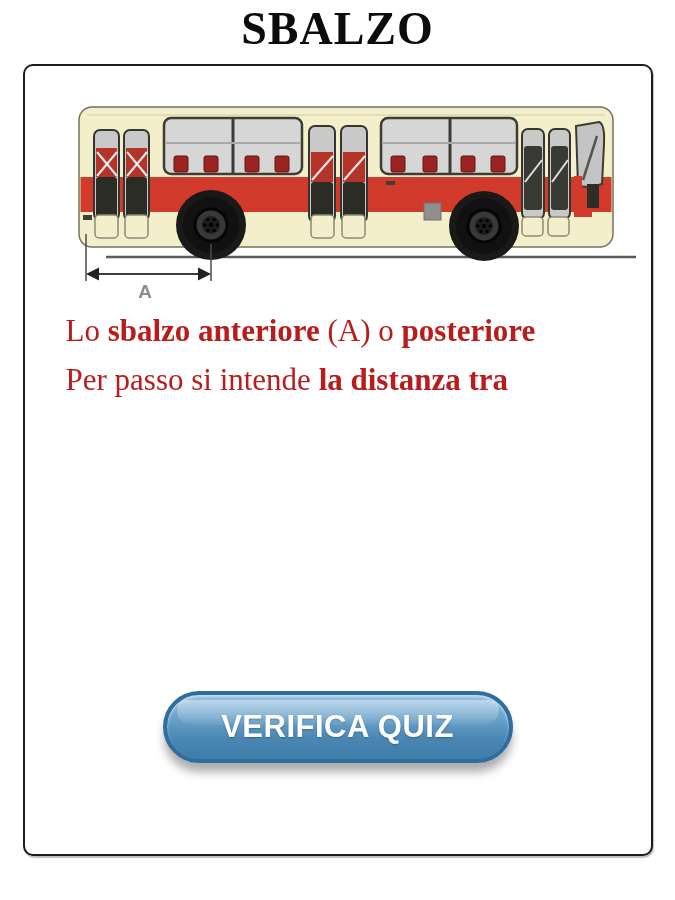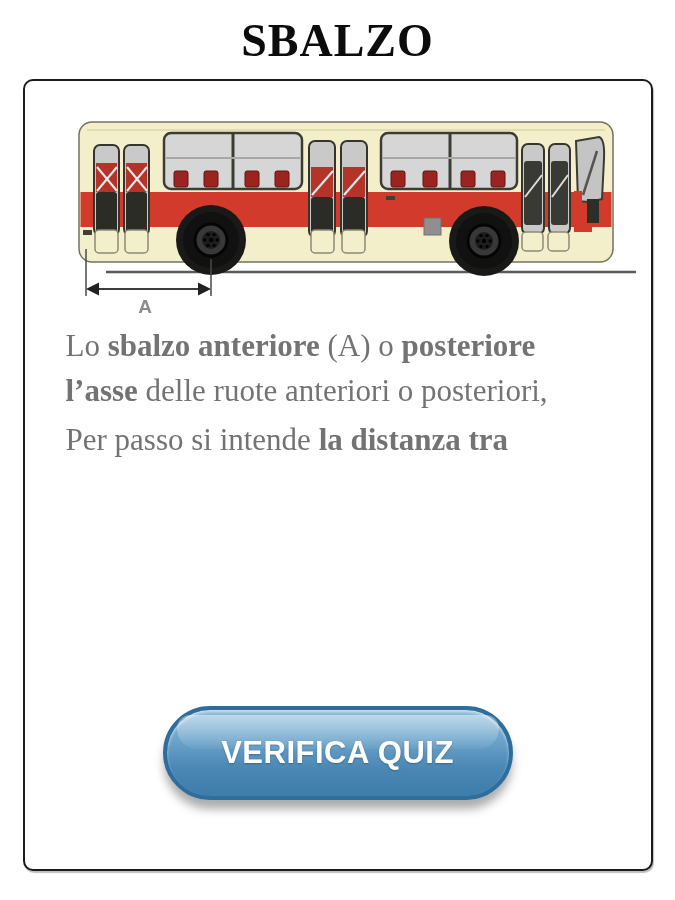--- a/index.html
+++ b/index.html
@@ -10,21 +10,21 @@
     height: 900px;
     font-family: "Liberation Serif", serif;
     overflow: hidden;
   }
   .page {
     width: 675px;
     height: 900px;
     position: relative;
   }
   .page-title {
-    margin: 12px;
+    margin: 0;
     padding-top: 4px;
     text-align: center;
     font-family: "Liberation Serif", serif;
     font-weight: bold;
     font-size: 46px;
     letter-spacing: 1px;
     color: #0c0c0c;
     line-height: 1.1;
   }
   .card {
@@ -41,36 +41,36 @@
   .figure {
     margin: 18px 0 0 6px;
     width: 615px;
     height: 220px;
   }
   .figure svg { display: block; }
   .text-block {
     margin: 4px 18px 0 41px;
     font-size: 31px;
     line-height: 45px;
-    color: #737373;
+    color: #b91c1c;
   }
   .text-block.second { }
   .text-block b { font-weight: bold; }
   .tline { white-space: nowrap; }
   .btn-row {
     position: absolute;
     top: 625px;
     left: 0;
     width: 100%;
     text-align: center;
   }
   .quiz-btn {
     position: relative;
     width: 350px;
-    height: 94px;
+    height: 72px;
     border-radius: 47px;
     border: 4px solid #2f6e9c;
     background: linear-gradient(180deg, #8cbcdd 0%, #6ba3ca 35%, #4a87b4 68%, #3e7ca9 100%);
     box-shadow: 0 10px 10px -1px rgba(70,70,70,0.45),
                 inset 0 2px 3px rgba(255,255,255,0.55);
     cursor: pointer;
     font-family: "Liberation Sans", sans-serif;
     font-weight: bold;
     font-size: 31px;
     letter-spacing: 0.5px;
@@ -216,21 +216,20 @@
           <line x1="61" y1="190" x2="174" y2="190" stroke="#3c3c3c" stroke-width="2"></line>
           <path d="M55 190 l13 -6.5 v13 Z" fill="#222222"></path>
           <path d="M180 190 l-13 -6.5 v13 Z" fill="#222222"></path>
           <text x="114" y="214" text-anchor="middle" fill="#8c8c8c" font-family="Liberation Sans, sans-serif" font-size="19" font-weight="600">A</text>
         </g>
       </svg>
     </div>
 
     <div class="text-block">
         <div class="tline"><span>Lo </span><b>sbalzo anteriore</b><span> (A) o </span><b>posteriore</b></div>
-        <div class="tline"><b>l’asse</b><span> delle ruote anteriori o posteriori,</span></div>
       </div>
 
     <div class="text-block second">
         <div class="tline"><span>Per passo si intende </span><b>la distanza tra</b></div>
       </div>
 
     <div class="btn-row">
       <button class="quiz-btn">
         <span>VERIFICA QUIZ</span>
       </button>

